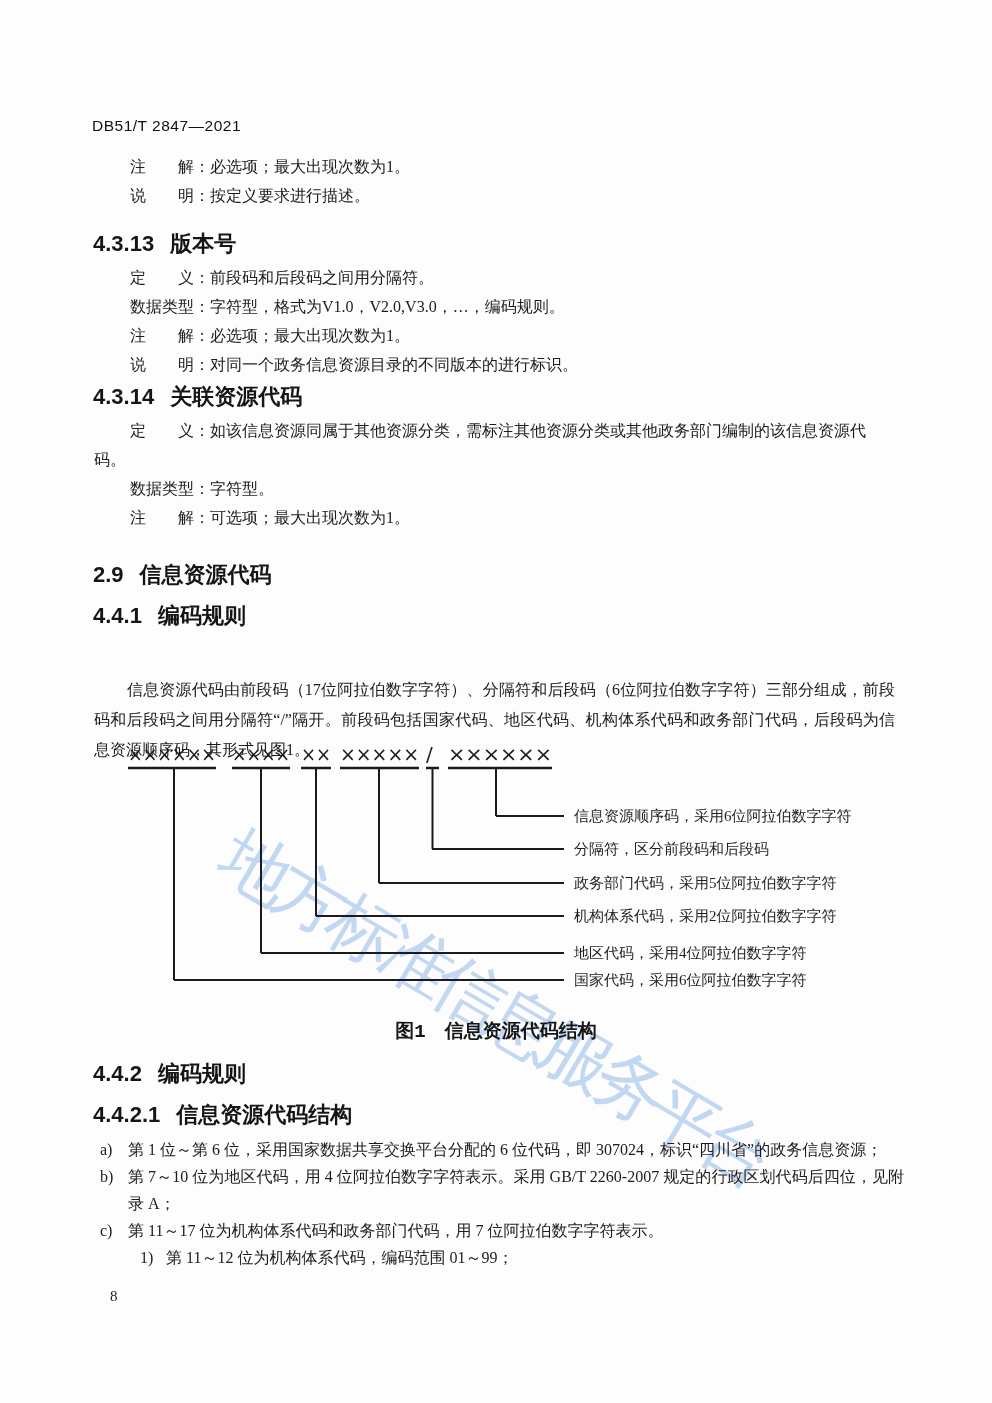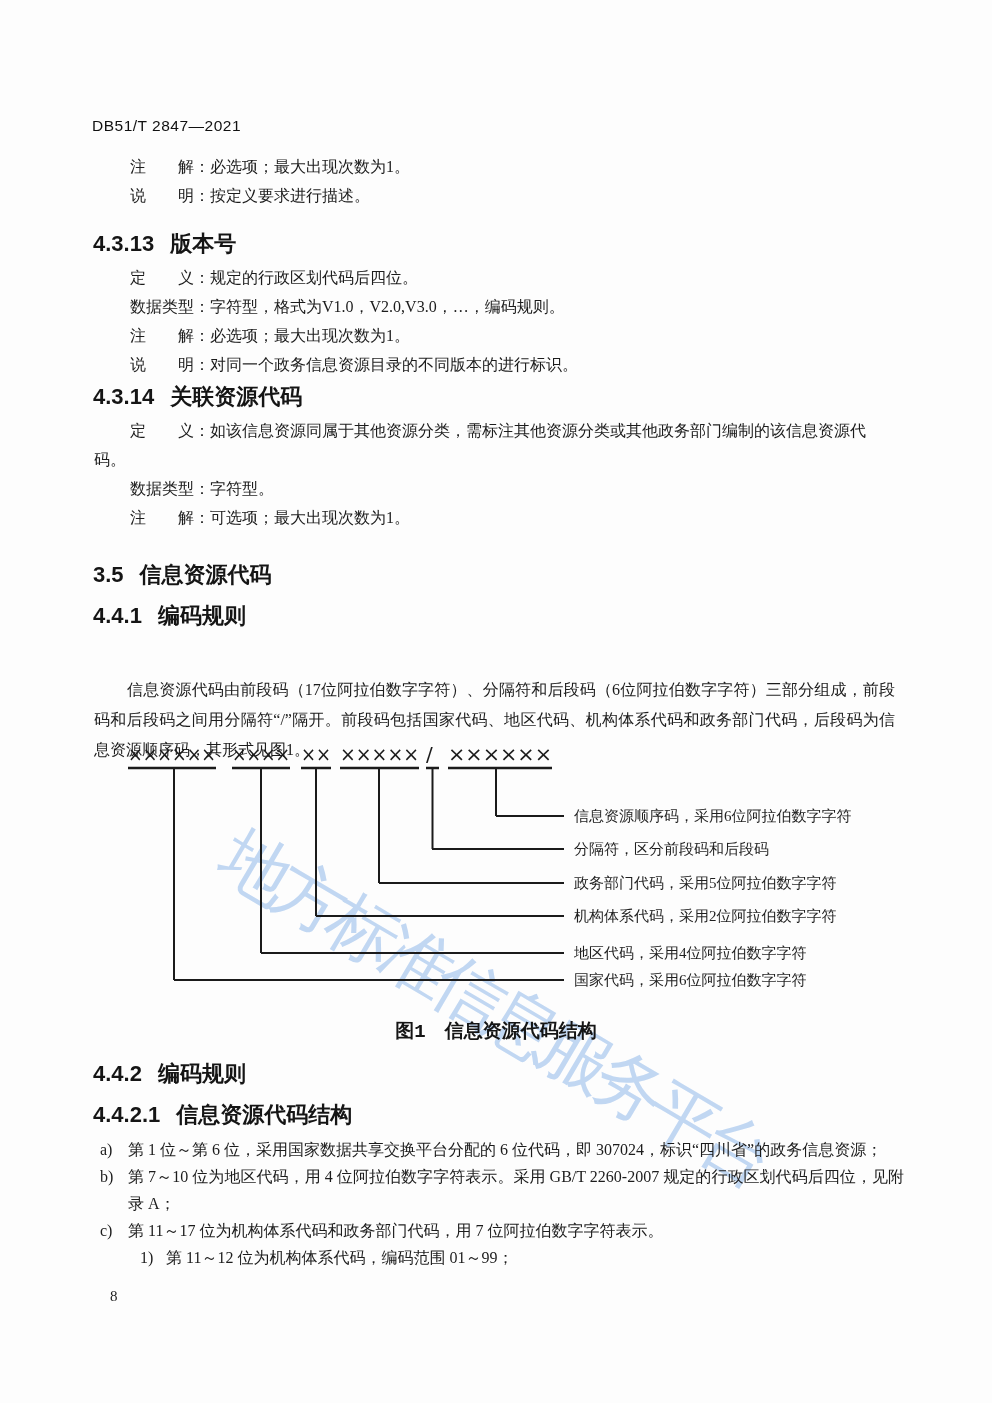--- a/index.html
+++ b/index.html
@@ -76,35 +76,35 @@
     <div class="abs doc-header">DB51/T 2847—2021</div>
 
     <div class="abs kv" style="top:152px;">
       <div class="kv-line"><span class="kv-label">注　　解：</span><span>必选项；最大出现次数为1。</span></div>
       <div class="kv-line"><span class="kv-label">说　　明：</span><span>按定义要求进行描述。</span></div>
     </div>
 
     <h3 class="abs sec" style="top:229px;"><span class="sec-num">4.3.13</span><span class="sec-title">版本号</span></h3>
 
     <div class="abs kv" style="top:263px;">
-      <div class="kv-line"><span class="kv-label">定　　义：</span><span>规定的行政区划代码后四位。</span></div>
+      <div class="kv-line"><span class="kv-label">定　　义：</span><span>前段码和后段码之间用分隔符。</span></div>
       <div class="kv-line"><span class="kv-label">数据类型：</span><span>字符型，格式为V1.0，V2.0,V3.0，…，编码规则。</span></div>
       <div class="kv-line"><span class="kv-label">注　　解：</span><span>必选项；最大出现次数为1。</span></div>
       <div class="kv-line"><span class="kv-label">说　　明：</span><span>对同一个政务信息资源目录的不同版本的进行标识。</span></div>
     </div>
 
     <h3 class="abs sec" style="top:382px;"><span class="sec-num">4.3.14</span><span class="sec-title">关联资源代码</span></h3>
 
     <div class="abs kv" style="top:416px;">
       <div class="kv-line"><span class="kv-label">定　　义：</span><span>如该信息资源同属于其他资源分类，需标注其他资源分类或其他政务部门编制的该信息资源代码。</span></div>
       <div class="kv-line"><span class="kv-label">数据类型：</span><span>字符型。</span></div>
       <div class="kv-line"><span class="kv-label">注　　解：</span><span>可选项；最大出现次数为1。</span></div>
     </div>
 
-    <h3 class="abs sec" style="top:560px;"><span class="sec-num">3.5</span><span class="sec-title">信息资源代码</span></h3>
+    <h3 class="abs sec" style="top:560px;"><span class="sec-num">2.9</span><span class="sec-title">信息资源代码</span></h3>
 
     <h3 class="abs sec" style="top:601px;"><span class="sec-num">4.4.1</span><span class="sec-title">编码规则</span></h3>
 
     <p class="abs para" style="top:675px;">信息资源代码由前段码（17位阿拉伯数字字符）、分隔符和后段码（6位阿拉伯数字字符）三部分组成，前段码和后段码之间用分隔符“/”隔开。前段码包括国家代码、地区代码、机构体系代码和政务部门代码，后段码为信息资源顺序码，其形式见图1。</p>
 
     <div class="abs figure">
       <svg width="820" height="262" viewBox="0 0 820 262">
 
         <text class="svg-x" x="16" y="17" textLength="88" lengthAdjust="spacingAndGlyphs">××××××</text>
         <text class="svg-x" x="120" y="17" textLength="58" lengthAdjust="spacingAndGlyphs">××××</text>

